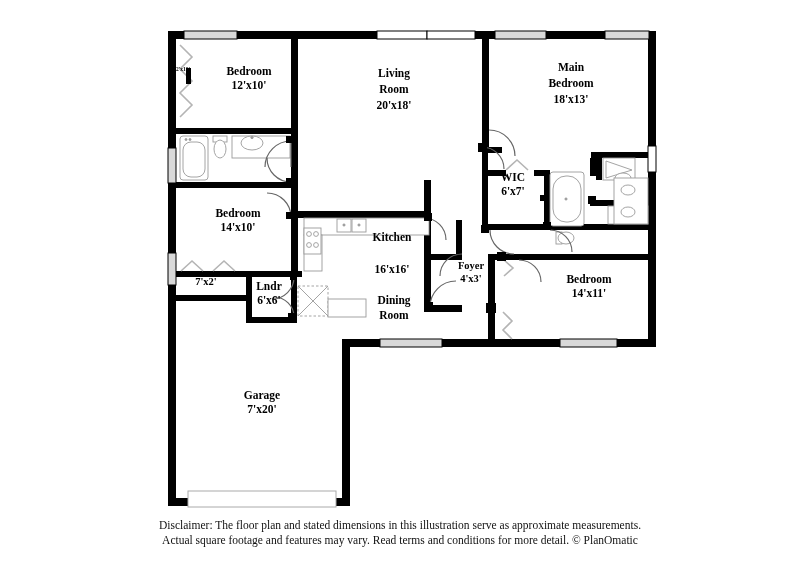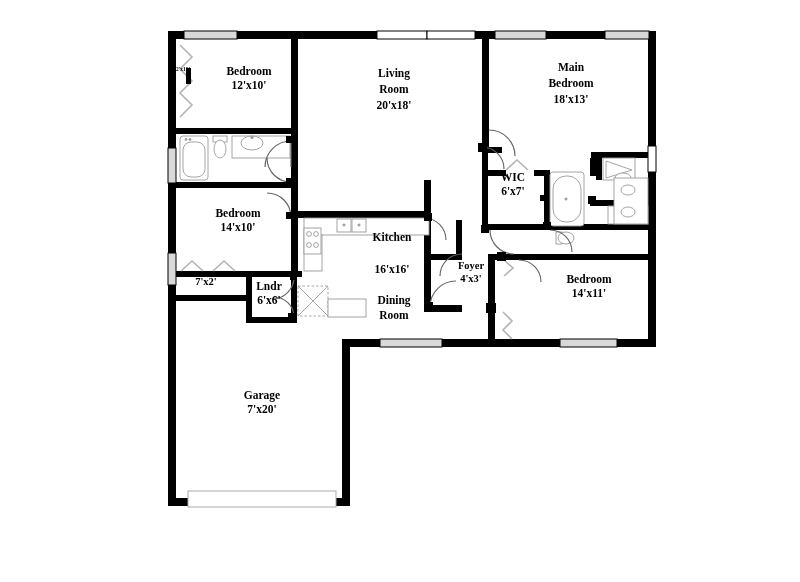--- a/index.html
+++ b/index.html
@@ -379,14 +379,18 @@
       </g>
 
       <g>
         <text class="room-label rl-main" x="262" y="396">Garage</text>
         <text class="room-label rl-main" x="262" y="410">7'x20'</text>
       </g>
 
     </g>
   </svg>
 
+  <div class="disclaimer">
+    <div>Disclaimer: The floor plan and stated dimensions in this illustration serve as approximate measurements.</div>
+    <div>Actual square footage and features may vary. Read terms and conditions for more detail. © PlanOmatic</div>
+  </div>
 
 </div>
 
 </body></html>

